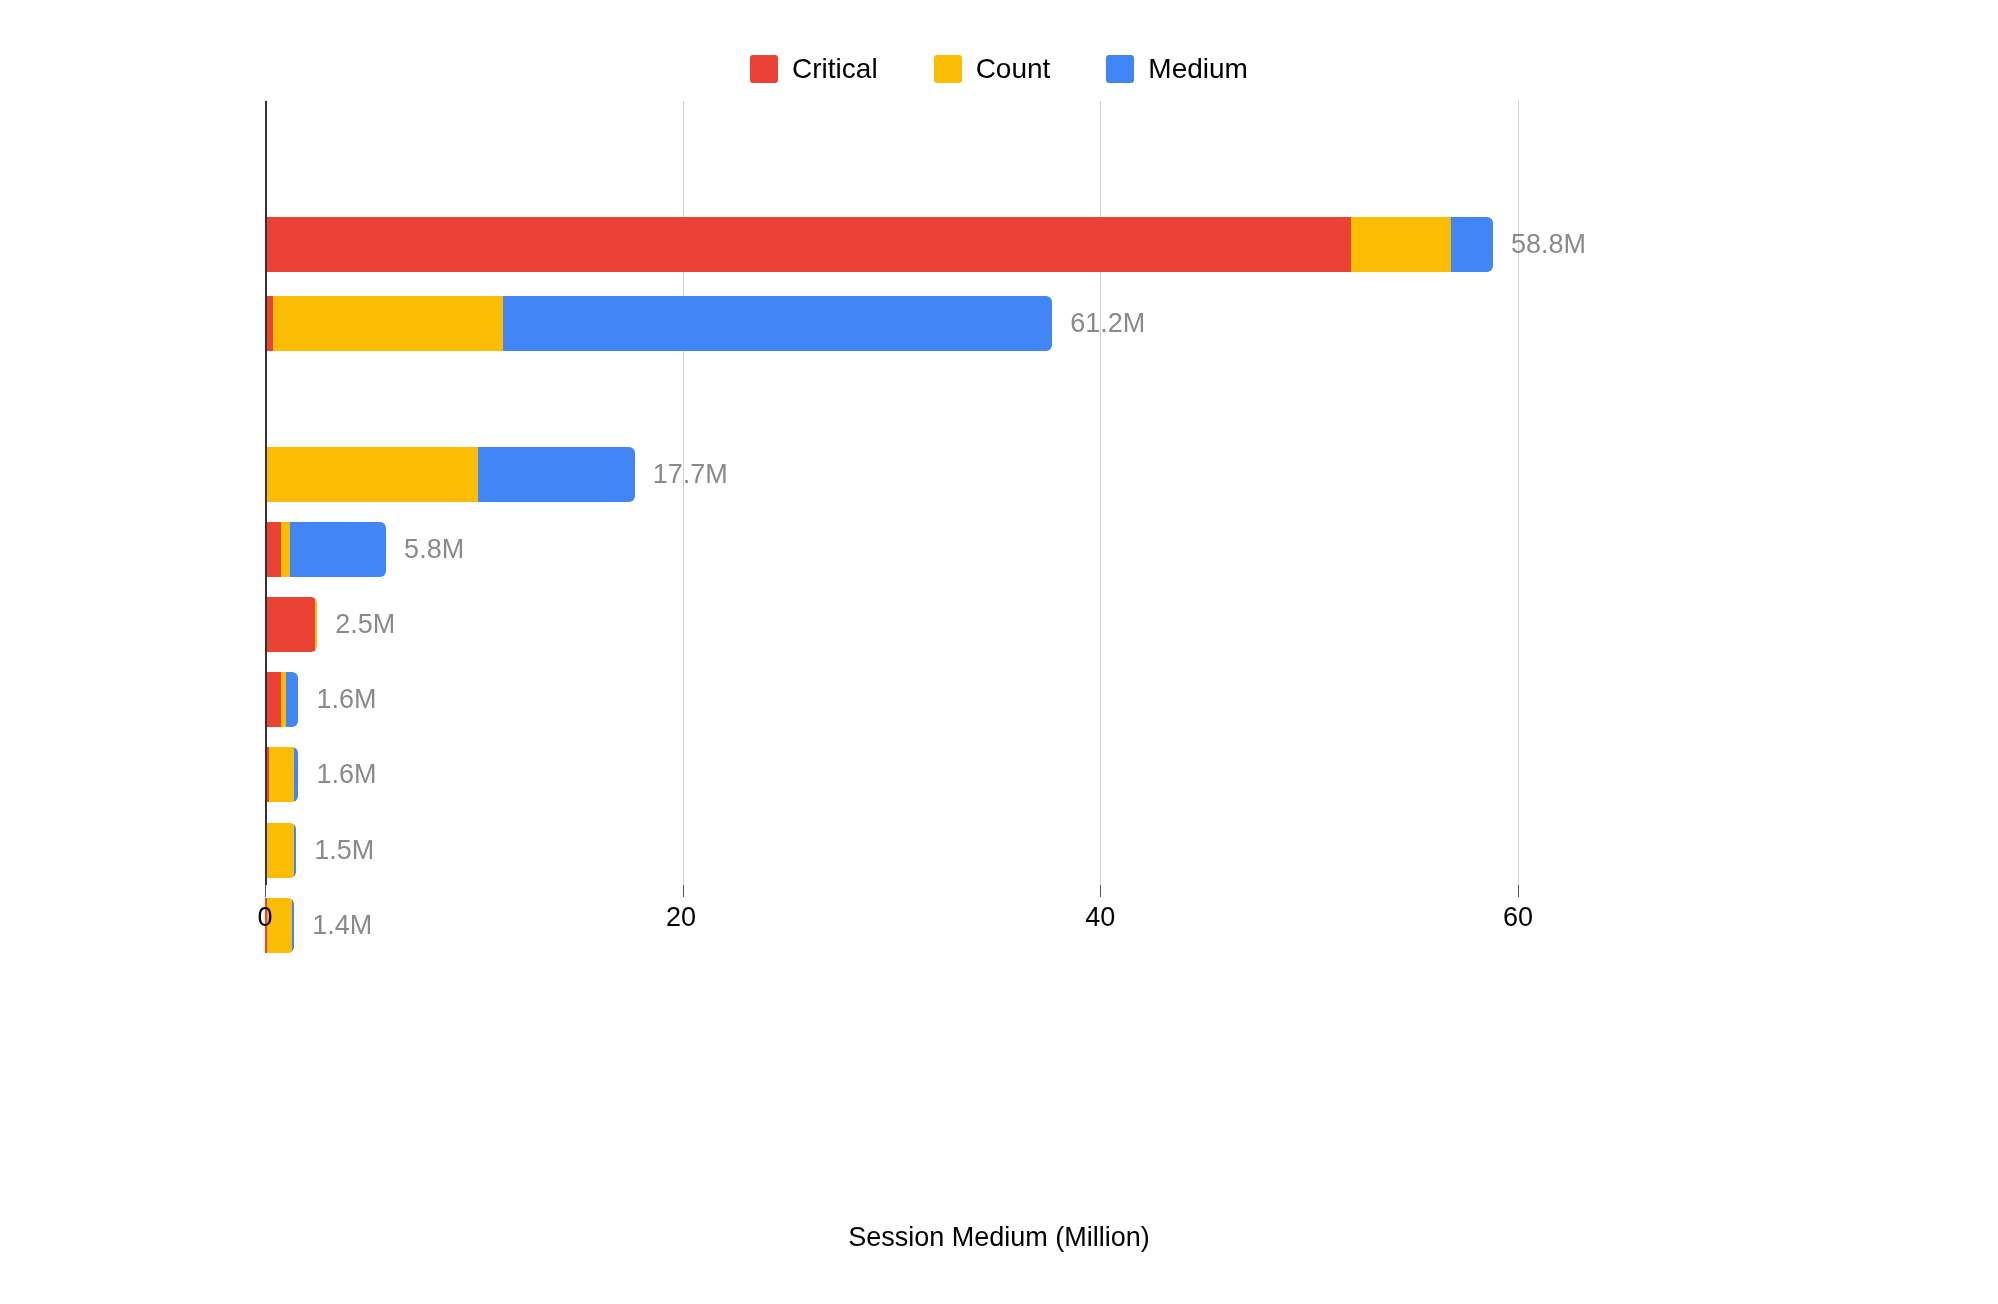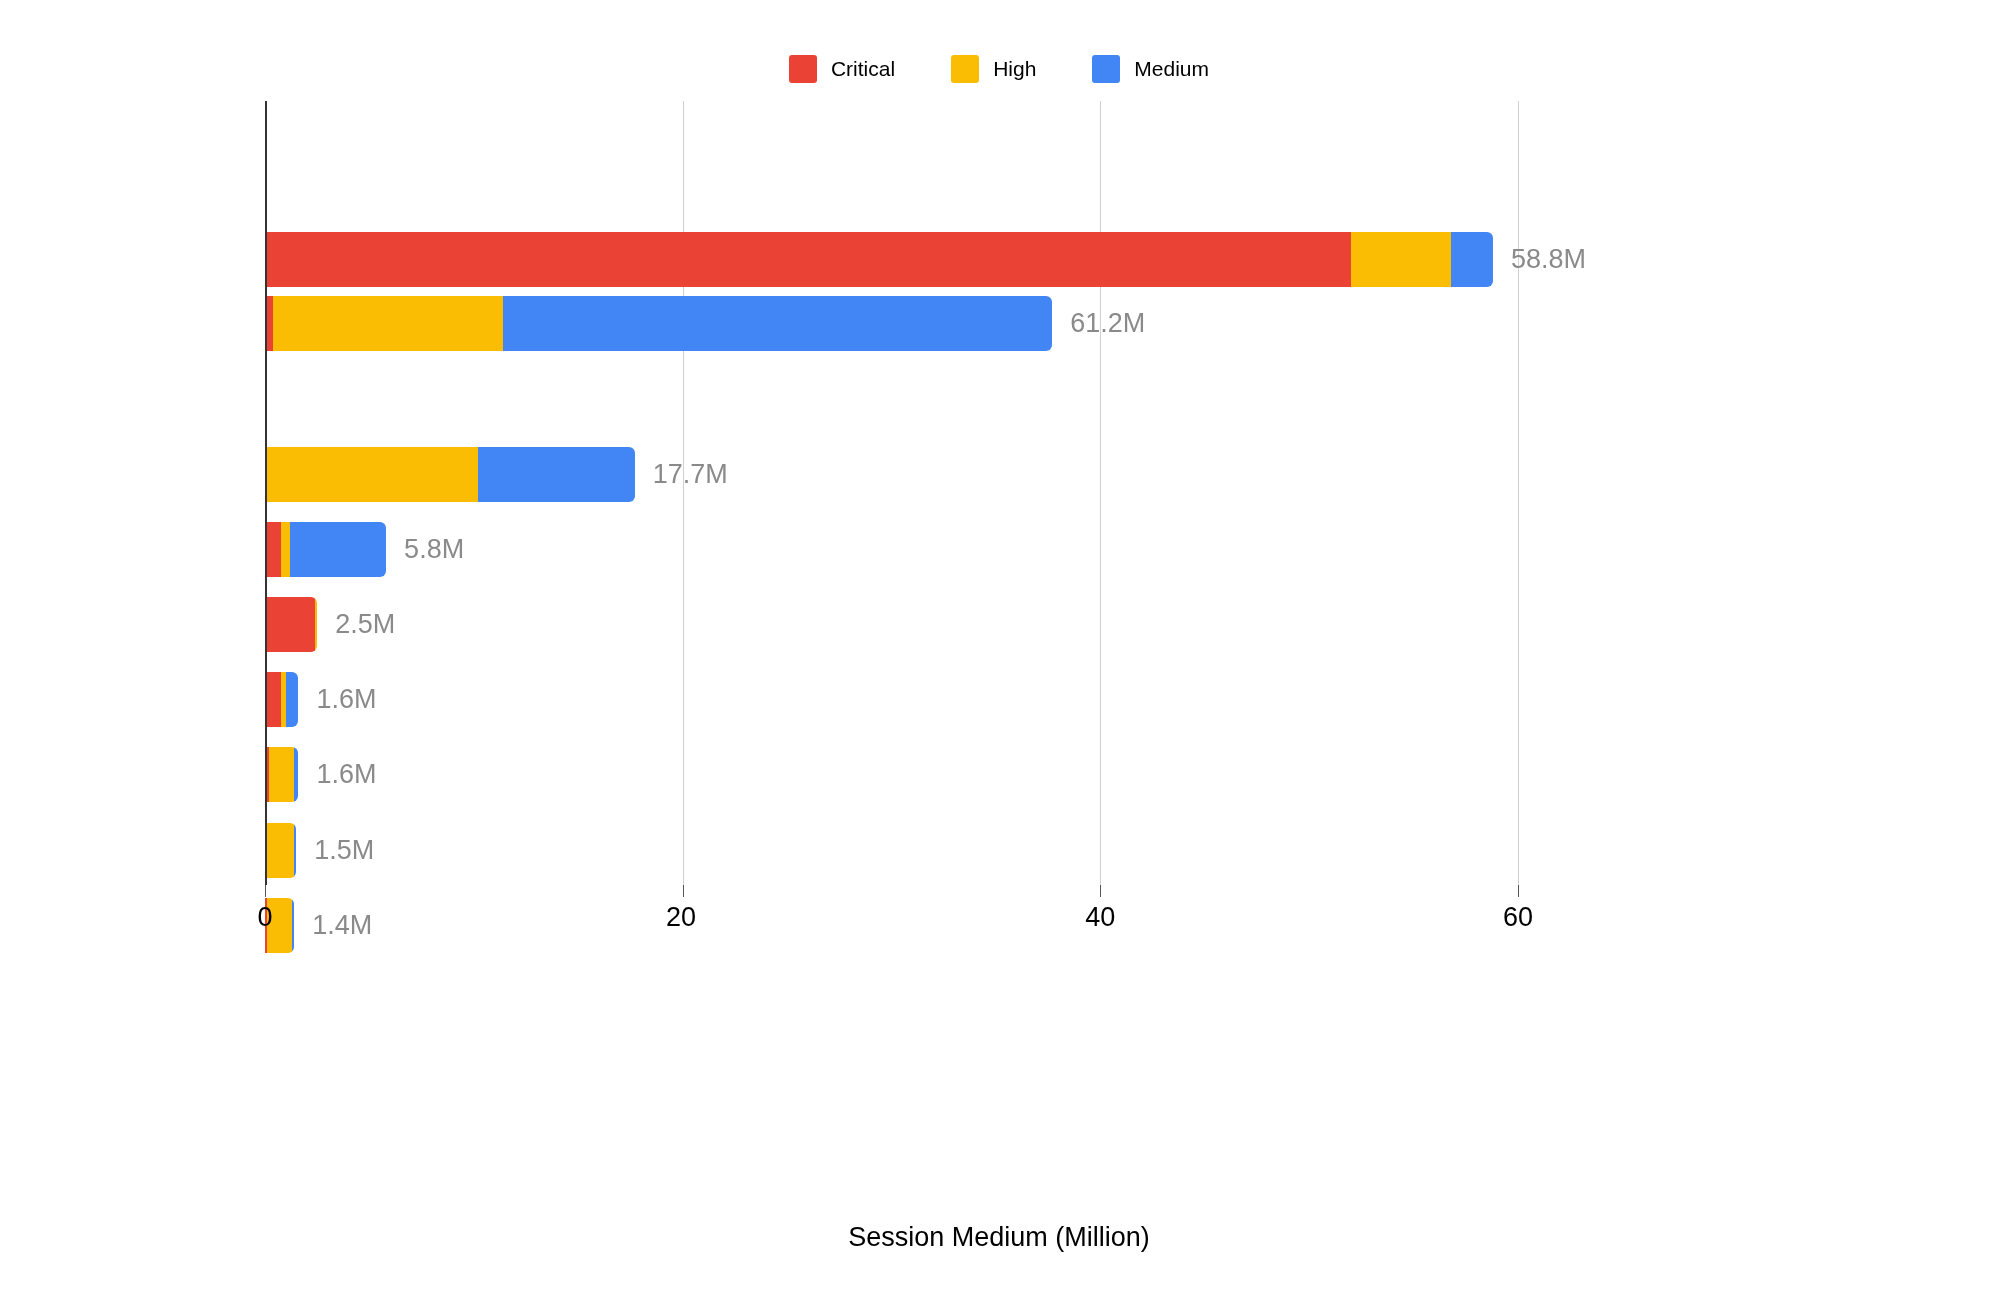--- a/index.html
+++ b/index.html
@@ -35,21 +35,21 @@
     align-items: center;
     gap: 14px;
   }
   .legend-swatch {
     width: 28px;
     height: 28px;
     border-radius: 3px;
     display: block;
   }
   .legend-label {
-    font-size: 21px;
+    font-size: 28px;
     color: #000000;
     line-height: 28px;
     white-space: nowrap;
   }
 
   
   
   #plot {
     position: absolute;
     left: 265px;
@@ -136,33 +136,33 @@
 
 <div id="chart-root">
 
   <div id="legend">
       <div class="legend-entry">
         <span class="legend-swatch" style="background: rgb(234, 67, 53);"></span>
         <span class="legend-label">Critical</span>
       </div>
       <div class="legend-entry">
         <span class="legend-swatch" style="background: rgb(251, 188, 4);"></span>
-        <span class="legend-label">High</span>
+        <span class="legend-label">Count</span>
       </div>
       <div class="legend-entry">
         <span class="legend-swatch" style="background: rgb(66, 133, 244);"></span>
         <span class="legend-label">Medium</span>
       </div>
     </div>
 
   <div id="plot">
       <div class="gridline" style="left: 417.667px;"></div>
       <div class="gridline" style="left: 835.333px;"></div>
       <div class="gridline" style="left: 1253px;"></div>
-      <div class="row" style="top: 131px; text-decoration: underline;">
+      <div class="row" style="top: 116px; text-decoration: underline;">
         <div class="bar" style="width: 1227.94px;">
           <span class="seg seg-critical" style="width: 1085.93px; min-width: 2px;"></span>
           <span class="seg seg-high" style="width: 100.24px; min-width: 2px;"></span>
           <span class="seg seg-medium" style="width: 41.7667px; min-width: 2px;"></span>
         </div>
         <div class="value-label" style="left: 1245.94px;">58.8M</div>
       </div>
       <div class="row" style="top: 195.2px;">
         <div class="bar" style="width: 787.302px;">
           <span class="seg seg-critical" style="width: 8.35333px; min-width: 2px;"></span>

